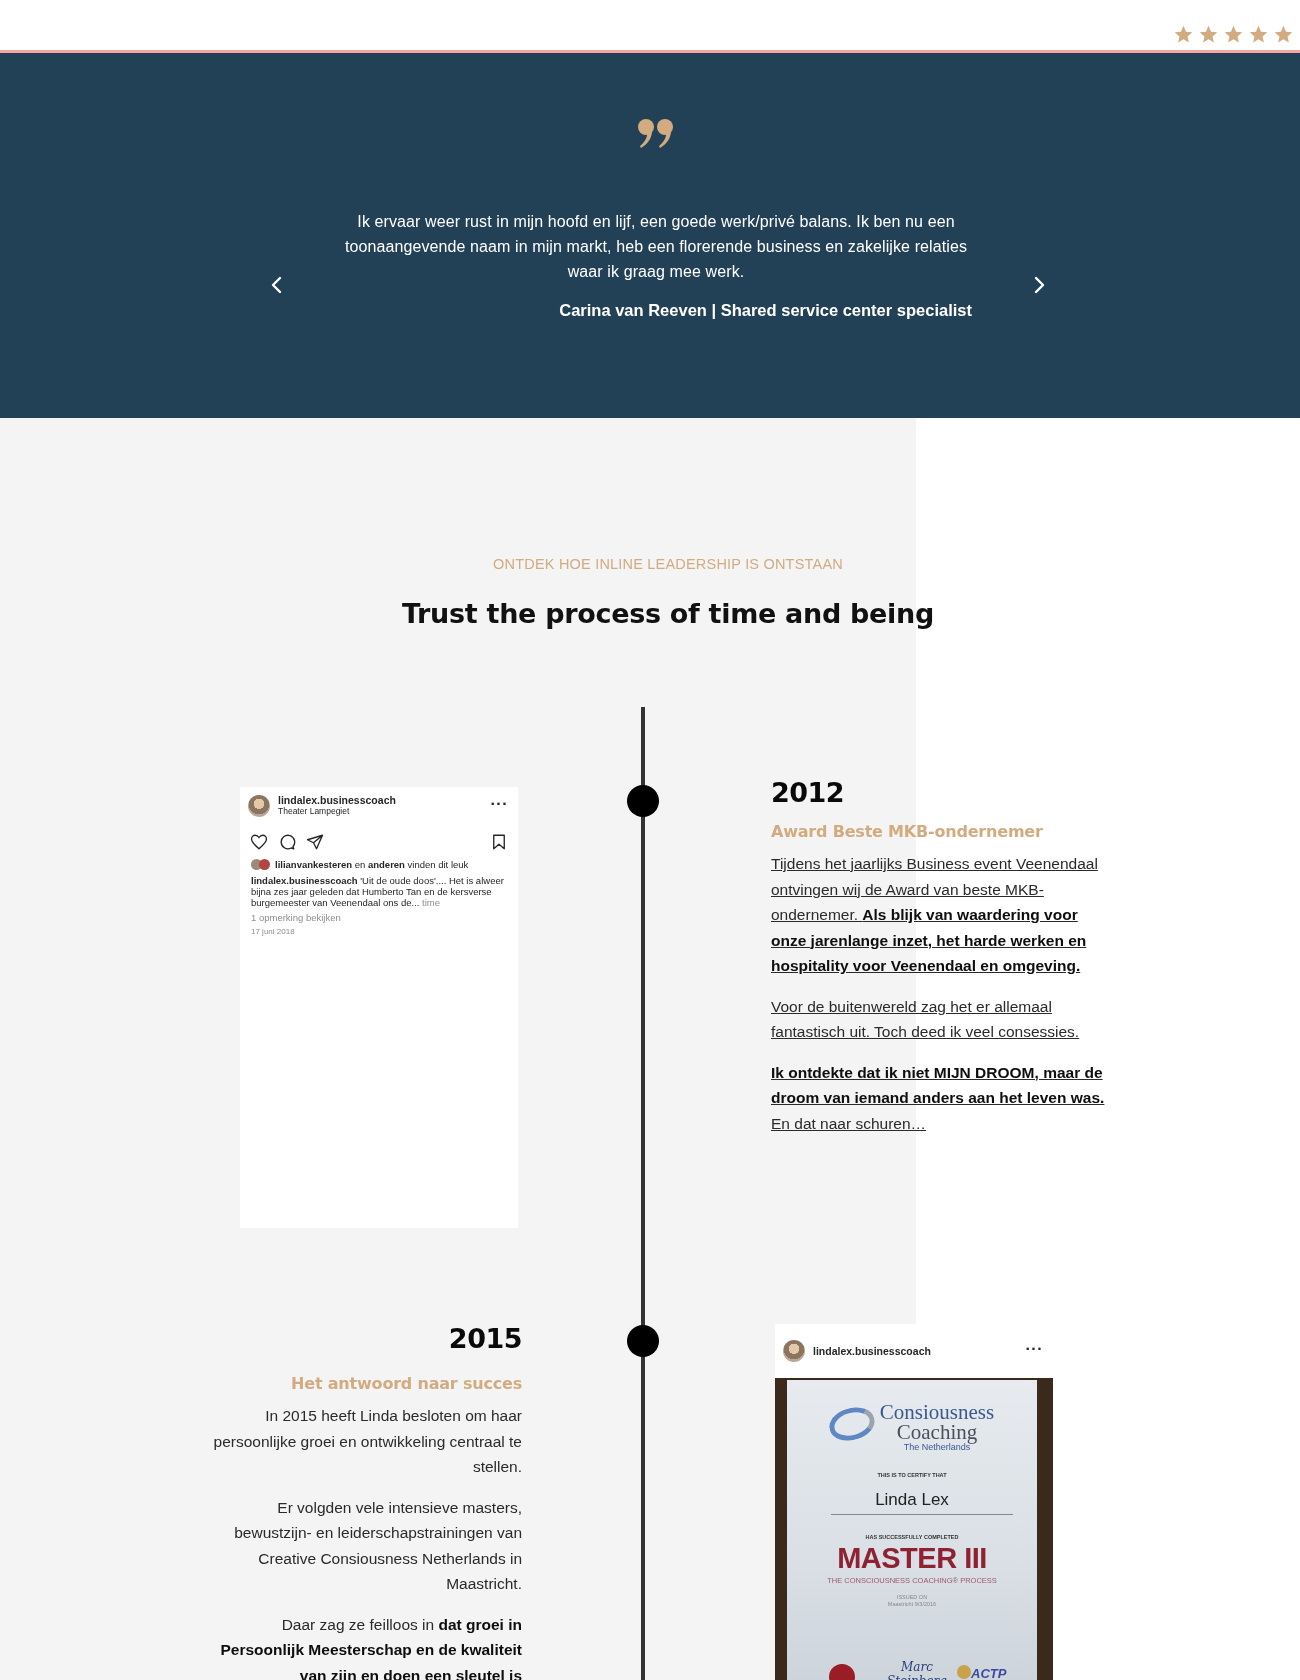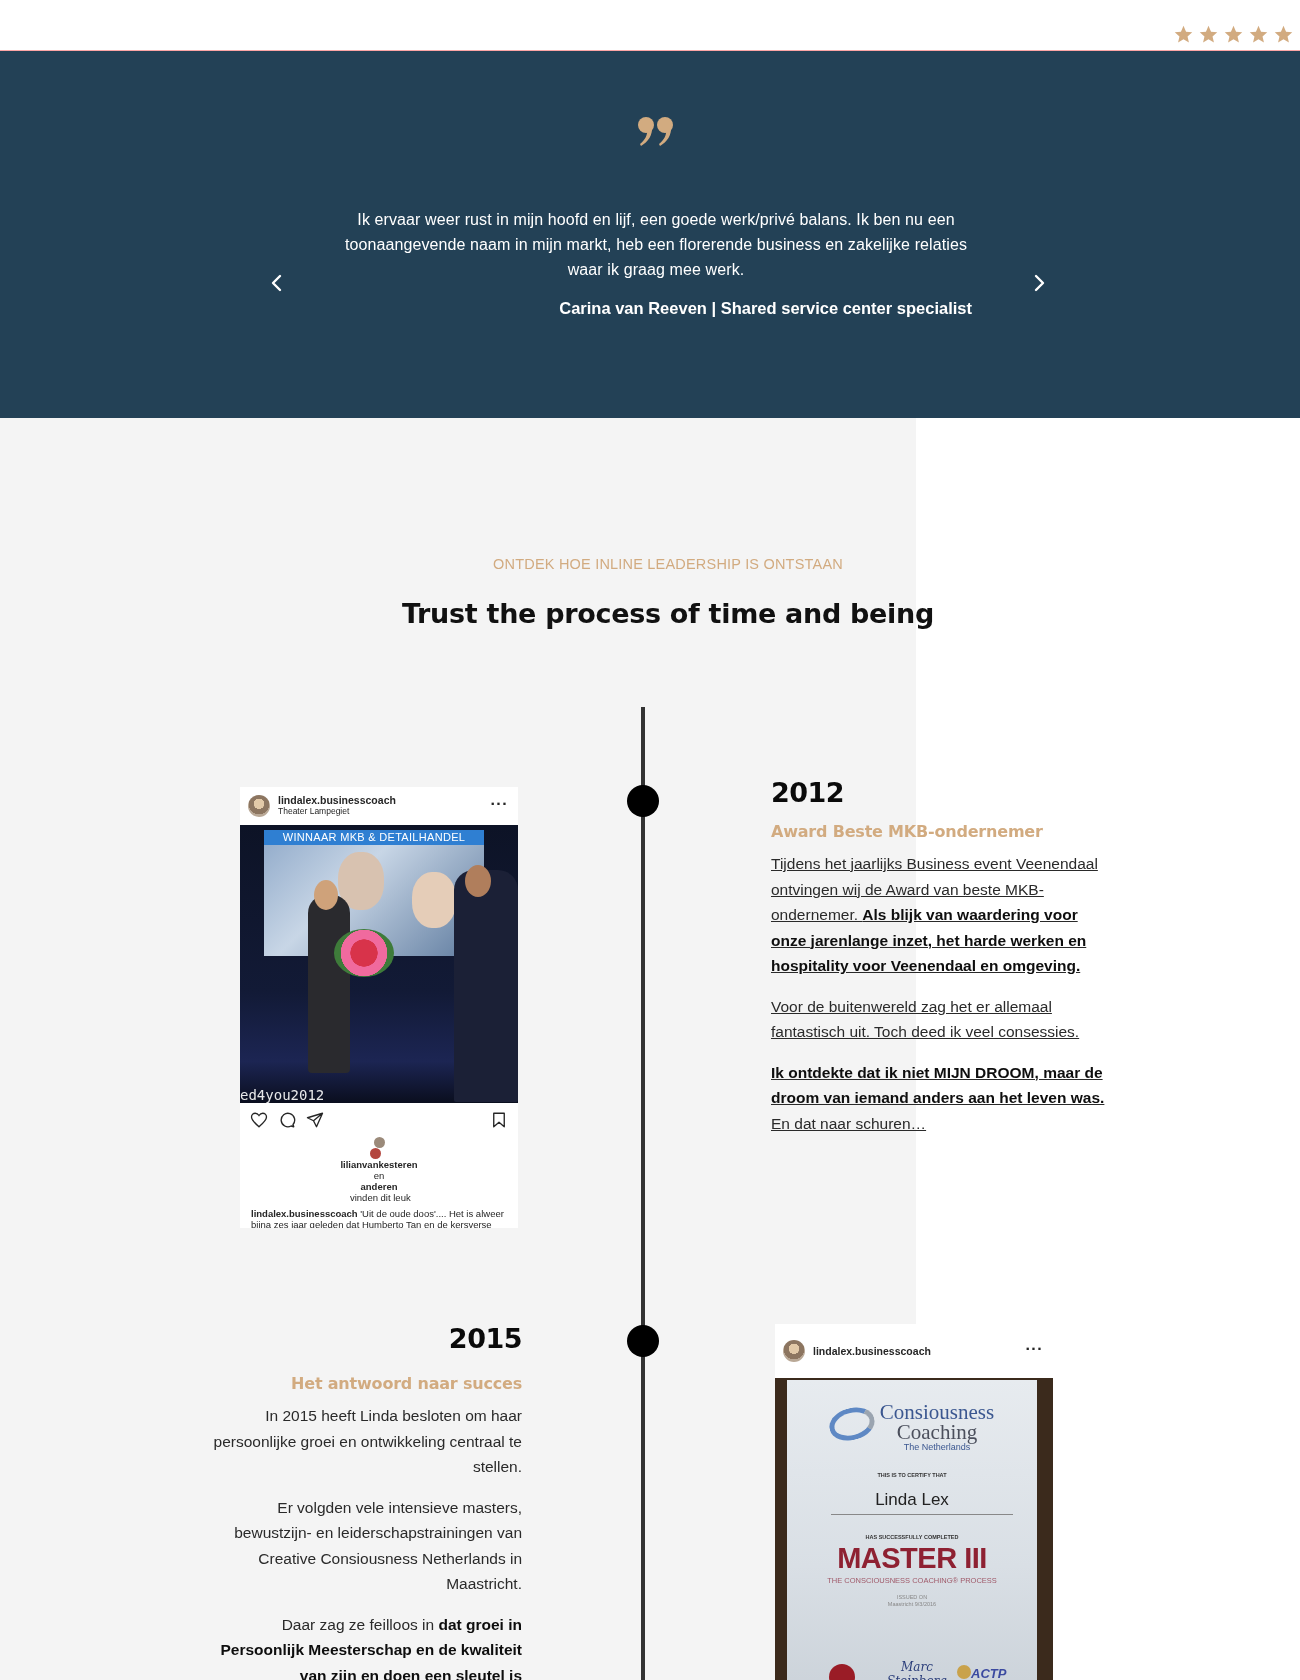--- a/index.html
+++ b/index.html
@@ -5,21 +5,21 @@
   * { box-sizing: border-box; margin: 0; padding: 0; }
   html, body { width: 1300px; height: 1680px; overflow: hidden; background: #ffffff; }
   body { position: relative; font-family: "DejaVu Sans", sans-serif; color: #1a1a1a; }
 
   
   .topbar { position: absolute; left: 0; top: 0; width: 1300px; height: 50px; background: #ffffff; }
   .stars { position: absolute; right: 6px; top: 24px; display: flex; gap: 4px; }
   .star { width: 21px; height: 21px; }
 
   
-  .testimonial { position: absolute; left: 0; top: 50px; width: 1300px; height: 368px; background: #234156; border-top: 1px solid #fca5a5; }
+  .testimonial { position: absolute; left: 0; top: 50px; width: 1300px; height: 368px; background: #234156; border-top: 3px solid #fca5a5; }
   .quote-icon { position: absolute; left: 637px; top: 64px; width: 38px; height: 32px; }
   .quote-text { position: absolute; left: 340px; top: 156px; width: 632px; text-align: center; color: #ffffff; font-family: "Liberation Sans", sans-serif; font-size: 16px; line-height: 25px; letter-spacing: 0.1px; }
   .quote-author { position: absolute; left: 340px; top: 248px; width: 632px; text-align: right; color: #ffffff; font-family: "Liberation Sans", sans-serif; font-size: 16.5px; font-weight: bold; }
   .arrow { position: absolute; top: 220px; width: 24px; height: 24px; cursor: pointer; }
   .arrow-left { left: 265px; }
   .arrow-right { left: 1027px; }
 
   
   .timeline-section { position: absolute; left: 0; top: 418px; width: 1300px; height: 1262px; background: #ffffff; }
   .bg-grey { position: absolute; left: 0; top: 0; width: 916px; height: 1262px; background: #f4f4f4; }
@@ -49,21 +49,21 @@
   .face2 { position: absolute; left: 148px; top: 42px; width: 44px; height: 56px; border-radius: 45%; background: #e5cdb8; }
   .person-l { position: absolute; left: 68px; top: 70px; width: 42px; height: 178px; border-radius: 18px 18px 4px 4px; background: #2a2a2e; }
   .person-l-head { position: absolute; left: 74px; top: 55px; width: 24px; height: 30px; border-radius: 50%; background: #cfa27a; }
   .bouquet { position: absolute; left: 94px; top: 104px; width: 60px; height: 48px; border-radius: 50%; background: radial-gradient(circle, #d8334a 0 35%, #f06a9e 36% 60%, #3e7b3a 61%); }
   .person-r { position: absolute; left: 214px; top: 45px; width: 64px; height: 232px; border-radius: 20px 20px 2px 2px; background: #1b2036; }
   .person-r-head { position: absolute; left: 225px; top: 40px; width: 26px; height: 32px; border-radius: 50%; background: #b07e5c; }
   .photo-tag { position: absolute; left: 0; bottom: 0; color: #ffffff; font-family: "DejaVu Sans Mono", monospace; font-size: 14px; opacity: 0.9; }
 
   .ig-actions { height: 34px; position: relative; }
   .ig-act { position: absolute; top: 8px; width: 18px; height: 18px; }
-  .ig-likes { padding: 0 11px; font-family: "Liberation Sans", sans-serif; font-size: 9.5px; color: #262626; display: flex; align-items: center; flex-direction: column; }
+  .ig-likes { padding: 0 11px; font-family: "Liberation Sans", sans-serif; font-size: 9.5px; color: #262626; display: flex; align-items: center; }
   .mini-av { width: 11px; height: 11px; border-radius: 50%; display: inline-block; }
   .ig-caption { padding: 5px 11px 0; font-family: "Liberation Sans", sans-serif; font-size: 9.5px; line-height: 11px; color: #262626; }
   .ig-caption .muted { color: #8e8e8e; }
   .ig-comments { padding: 4px 11px 0; font-family: "Liberation Sans", sans-serif; font-size: 9.5px; color: #8e8e8e; }
   .ig-date { padding: 4px 11px 0; font-family: "Liberation Sans", sans-serif; font-size: 8px; color: #8e8e8e; }
 
   .ig-photo-2 { position: relative; width: 278px; height: 312px; background: #3b2a1c; margin-top: 8px; }
   .cert { position: absolute; left: 12px; top: 2px; width: 250px; height: 310px; background: linear-gradient(180deg, #e7ebef 0%, #d9dfe5 60%, #ccd3da 100%); text-align: center; }
   .cert-logo-ring { position: absolute; left: 42px; top: 28px; width: 46px; height: 32px; border-radius: 50%; border: 5px solid #5e88c4; border-right-color: #9aa4b0; transform: rotate(-15deg); }
   .cert-org1 { position: absolute; left: 70px; top: 22px; width: 160px; font-family: "Liberation Serif", serif; font-size: 21px; color: #3b5790; line-height: 20px; }
@@ -155,33 +155,20 @@
   <div class="tl-dot dot-2015"></div>
 
   <div class="ig-card ig-card-1">
     <div class="ig-head">
       <div class="ig-avatar"></div>
       <div class="ig-user-wrap">
         <div class="ig-user">lindalex.businesscoach</div>
         <div class="ig-loc">Theater Lampegiet</div>
       </div>
       <div class="ig-more">···</div>
-    </div>
-    <div class="ig-photo-1">
-      <div class="screen">
-        <div class="screen-banner">WINNAAR MKB &amp; DETAILHANDEL</div>
-        <div class="face1"></div>
-        <div class="face2"></div>
-      </div>
-      <div class="person-l"></div>
-      <div class="person-l-head"></div>
-      <div class="bouquet"></div>
-      <div class="person-r"></div>
-      <div class="person-r-head"></div>
-      <div class="photo-tag">ed4you2012</div>
     </div>
     <div class="ig-actions">
       <svg class="ig-act" style="left:10px" viewBox="0 0 24 24">
           <path d="M12 21 C5 15 2 12 2 8 C2 5 4.5 3 7 3 C9 3 11 4.5 12 6 C13 4.5 15 3 17 3 C19.5 3 22 5 22 8 C22 12 19 15 12 21 Z" stroke="#262626" stroke-width="1.8" fill="none"></path>
         </svg>
       <svg class="ig-act" style="left:38px" viewBox="0 0 24 24">
           <path d="M20 18 L21 21 L17.5 20 A9 9 0 1 1 20 18 Z" stroke="#262626" stroke-width="1.8" fill="none" stroke-linejoin="round"></path>
         </svg>
       <svg class="ig-act" style="left:66px" viewBox="0 0 24 24">
           <path d="M22 3 L2 9 L10 13 L14 21 Z M10 13 L22 3" stroke="#262626" stroke-width="1.8" fill="none" stroke-linejoin="round"></path>

